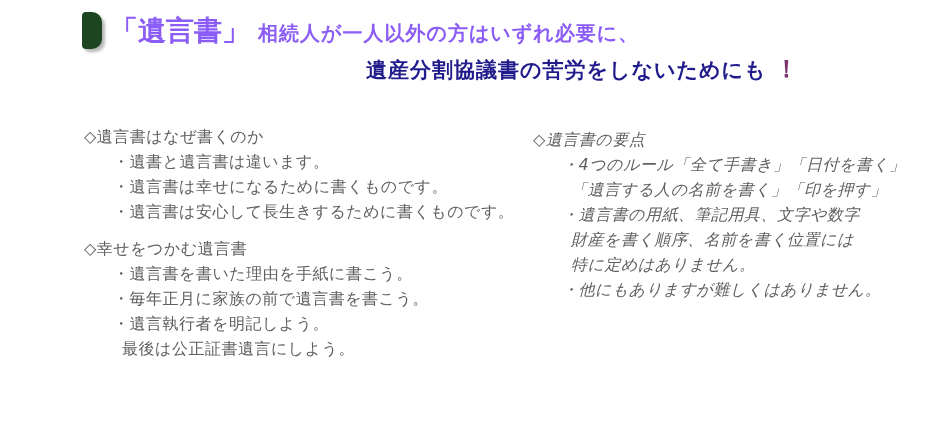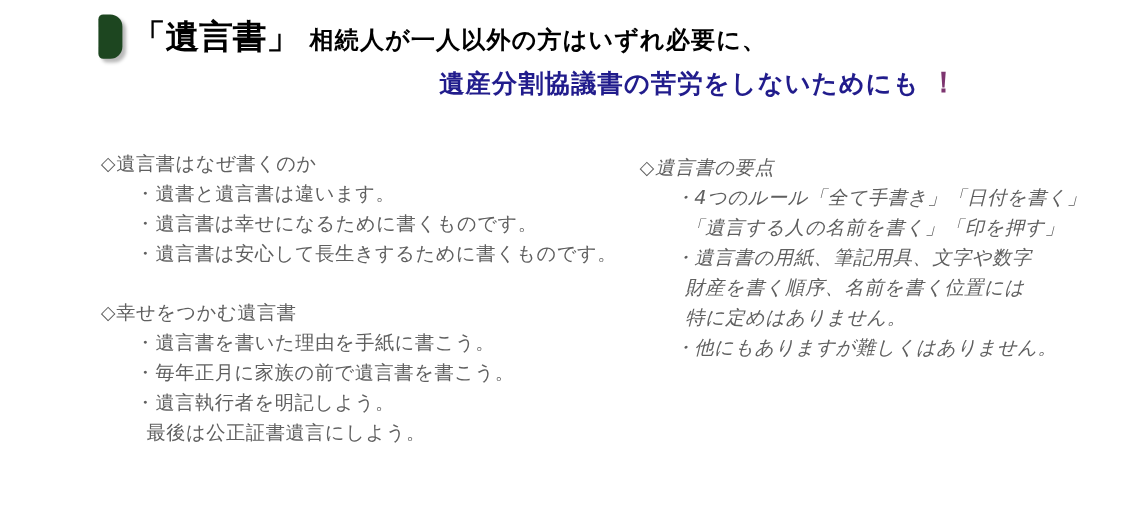--- a/index.html
+++ b/index.html
@@ -58,38 +58,38 @@
     margin-left: 8px;
     letter-spacing: 0;
   }
   .column {
     position: absolute;
     color: #5f5f5f;
     font-size: 16px;
   }
   .column.left  { left: 84px;  top: 124px; width: 445px; }
   .column.right { left: 533px; top: 127px; width: 405px; }
-  .section + .section { margin-top: 24px; }
+  .section + .section { margin-top: 12px; }
   .section-heading,
   .item {
     line-height: 25px;
     white-space: nowrap;
     letter-spacing: 0.5px;
   }
   .item.indent-1 { padding-left: 29px; }
   .item.indent-2 { padding-left: 38px; }
 </style>
 </head>
 <body>
 
 <div class="page">
 
   <span class="marker" style="background: rgb(29, 70, 32);"></span>
 
-  <div class="title-line1" style="color: #000000;"><span class="title-big">「遺言書」</span><span class="title-rest"> 相続人が一人以外の方はいずれ必要に、</span></div>
+  <div class="title-line1" style="color: #8b5cf6;"><span class="title-big">「遺言書」</span><span class="title-rest"> 相続人が一人以外の方はいずれ必要に、</span></div>
 
   <div class="title-line2" style="color: rgb(33, 28, 140); font-family: Liberation Mono, monospace;"><span>遺産分割協議書の苦労をしないためにも</span><span class="excl" style="color: rgb(125, 53, 112);">！</span></div>
 
   <div class="column left" style="color: rgb(95, 95, 95);">
       <div class="section">
         <div class="section-heading">◇遺言書はなぜ書くのか</div>
         <div class="item indent-1">・遺書と遺言書は違います。</div>
         <div class="item indent-1">・遺言書は幸せになるために書くものです。</div>
         <div class="item indent-1">・遺言書は安心して長生きするために書くものです。</div>
       </div>

